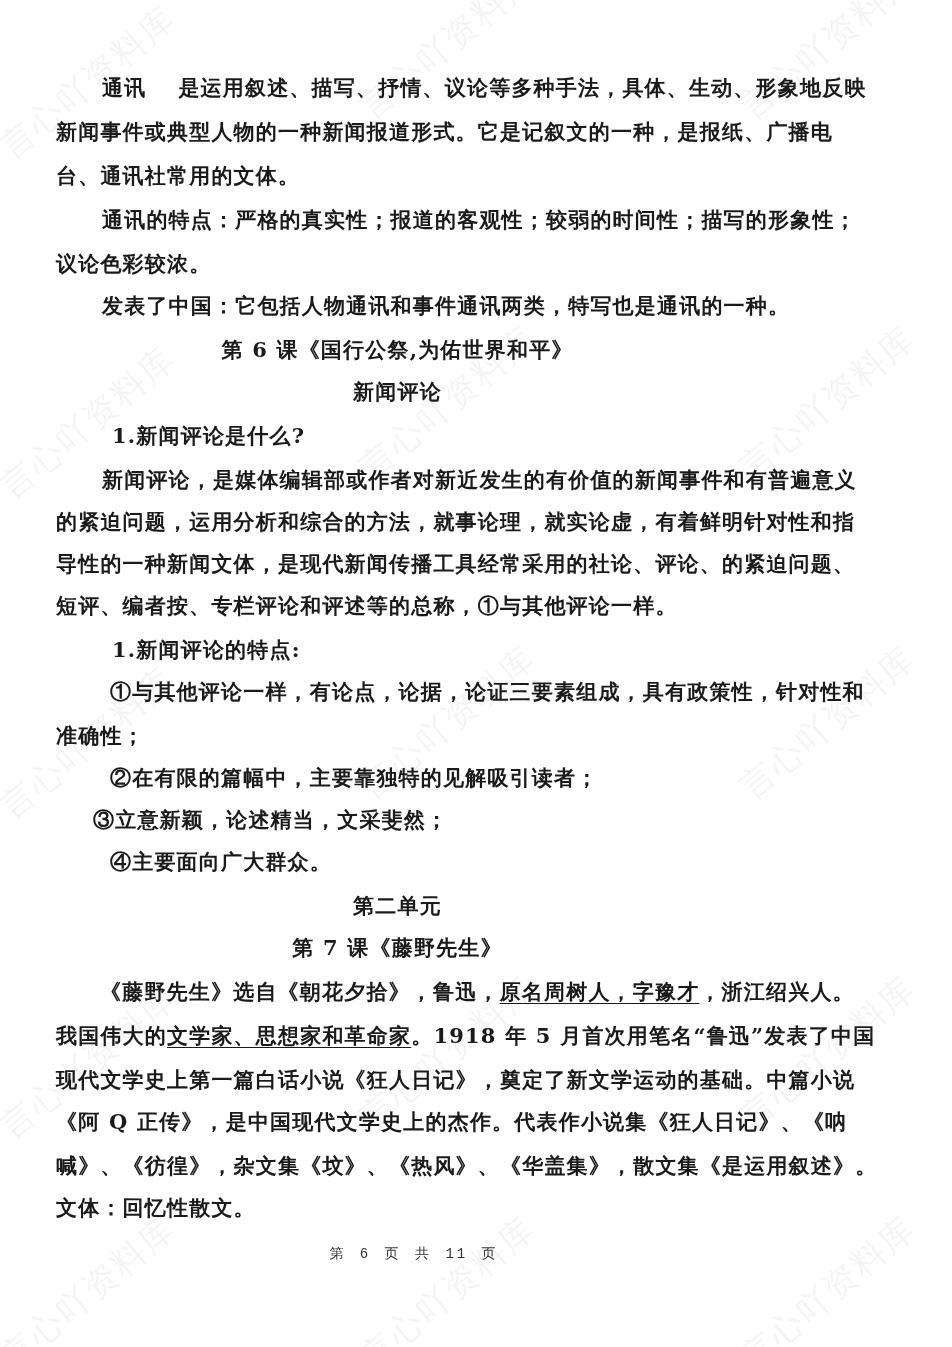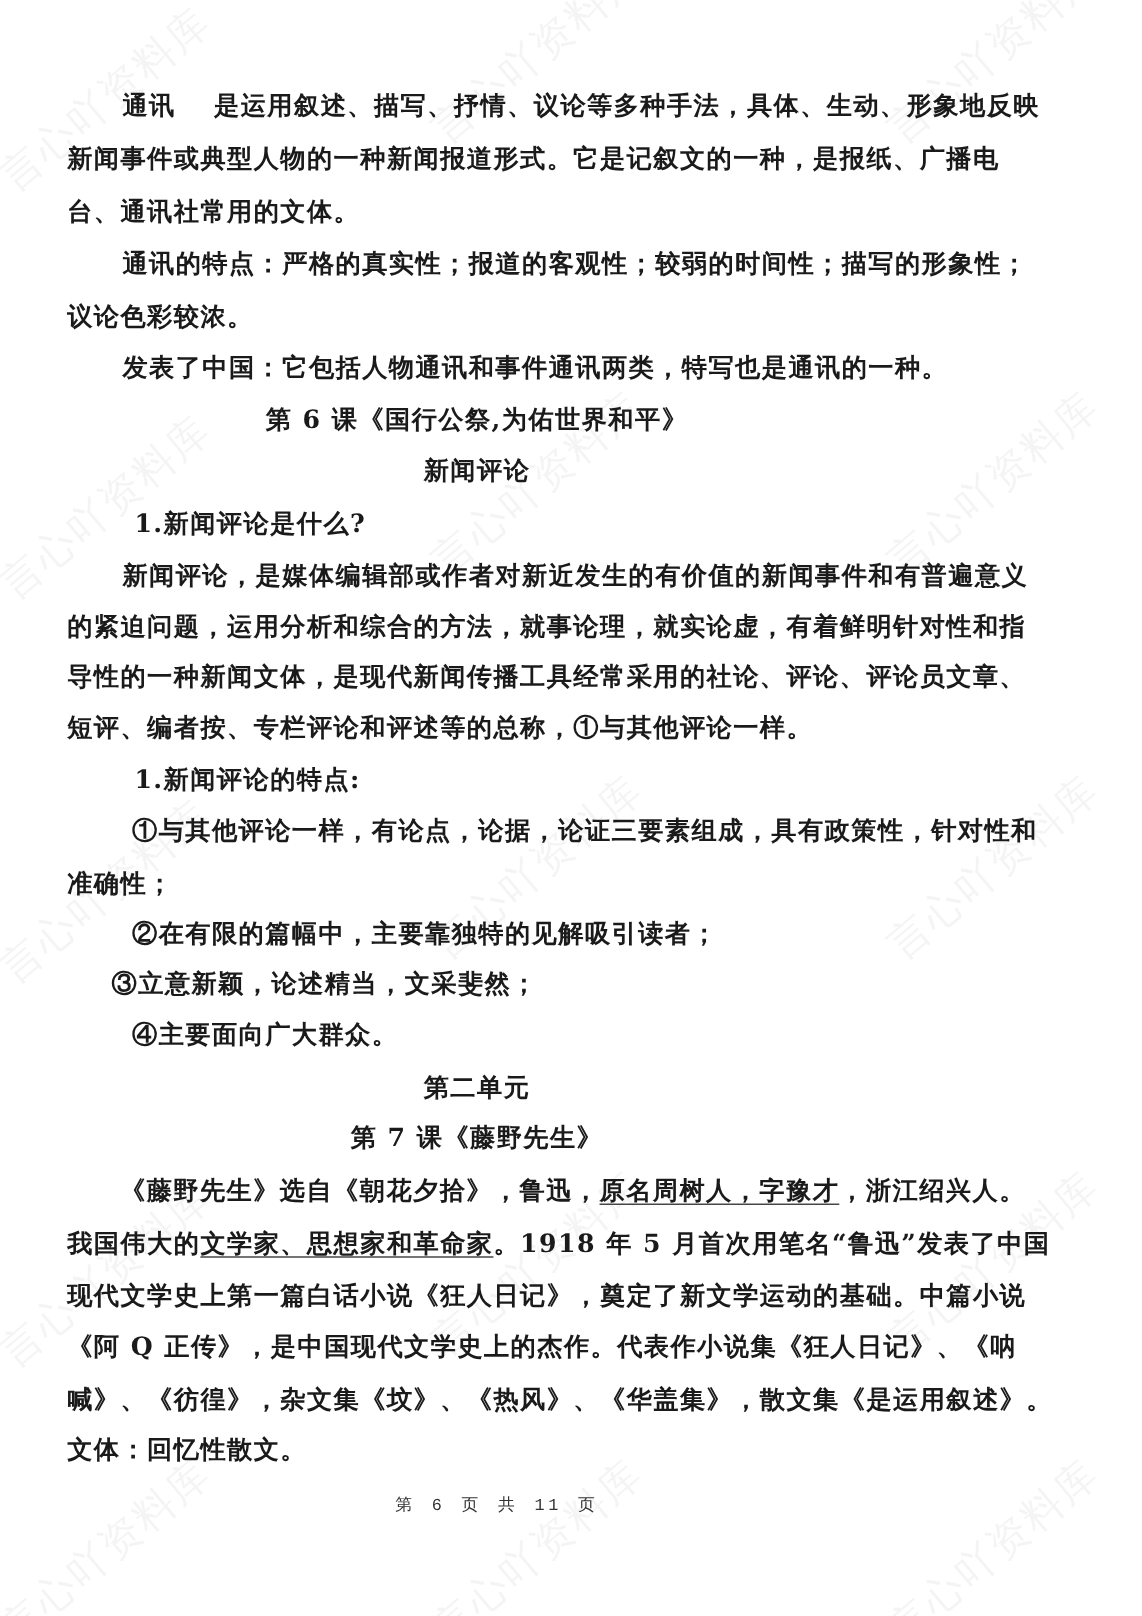--- a/index.html
+++ b/index.html
@@ -58,21 +58,21 @@
 
   <div class="line" style="top:292px">发表了中国：它包括人物通讯和事件通讯两类，特写也是通讯的一种。</div>
 
   <div class="line center" style="top:336px">第 6 课《国行公祭,为佑世界和平》</div>
   <div class="line center" style="top:378px">新闻评论</div>
 
   <div class="line" style="top:422px;left:112px">1.新闻评论是什么?</div>
 
   <div class="line" style="top:466px">新闻评论，是媒体编辑部或作者对新近发生的有价值的新闻事件和有普遍意义</div>
   <div class="line flush" style="top:508px">的紧迫问题，运用分析和综合的方法，就事论理，就实论虚，有着鲜明针对性和指</div>
-  <div class="line flush" style="top:550px">导性的一种新闻文体，是现代新闻传播工具经常采用的社论、评论、评论员文章、</div>
+  <div class="line flush" style="top:550px">导性的一种新闻文体，是现代新闻传播工具经常采用的社论、评论、的紧迫问题、</div>
   <div class="line flush" style="top:592px">短评、编者按、专栏评论和评述等的总称，①与其他评论一样。</div>
 
   <div class="line" style="top:636px;left:112px">1.新闻评论的特点:</div>
 
   <div class="line" style="top:678px;left:110px">①与其他评论一样，有论点，论据，论证三要素组成，具有政策性，针对性和</div>
   <div class="line flush" style="top:722px">准确性；</div>
   <div class="line" style="top:764px;left:110px">②在有限的篇幅中，主要靠独特的见解吸引读者；</div>
   <div class="line" style="top:806px;left:93px">③立意新颖，论述精当，文采斐然；</div>
   <div class="line" style="top:848px;left:110px">④主要面向广大群众。</div>
 

